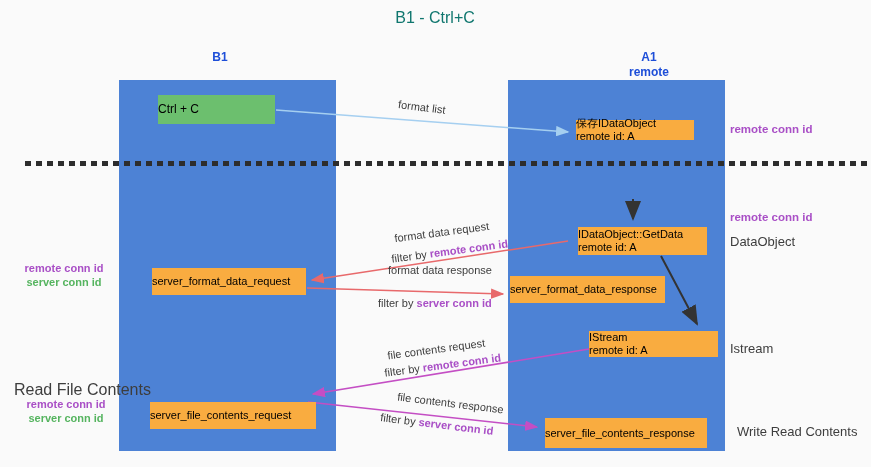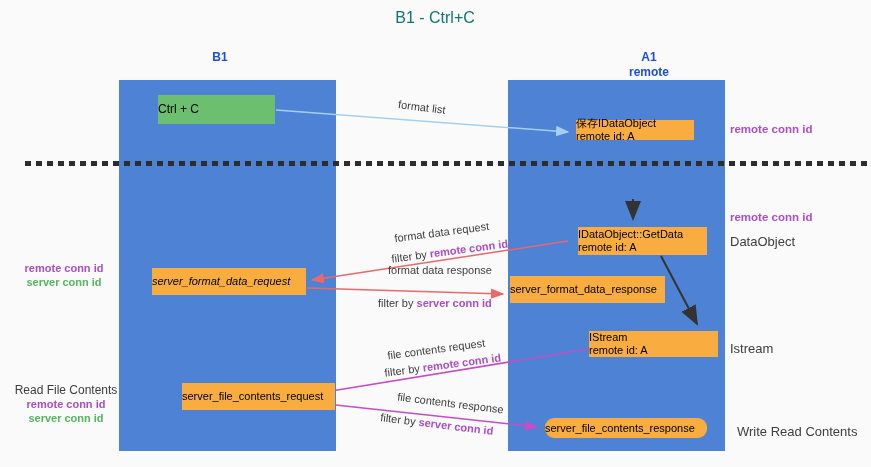--- a/index.html
+++ b/index.html
@@ -78,34 +78,34 @@
   </div>
 
   <div class="node orange" style="left:576px;top:120px;width:118px;height:20px;">
     <div>保存IDataObject</div>
     <div>remote id: A</div>
   </div>
   <div class="node orange" style="left:570px;top:227px;width:129px;height:28px;margin-left:8px;">
     <div>IDataObject::GetData</div>
     <div>remote id: A</div>
   </div>
-  <div class="node orange" style="left:152px;top:268px;width:154px;height:27px;font-style:italic;">
+  <div class="node orange" style="left:152px;top:268px;width:154px;height:27px;">
     <div>server_format_data_request</div>
   </div>
   <div class="node orange" style="left:510px;top:276px;width:155px;height:27px;">
     <div>server_format_data_response</div>
   </div>
   <div class="node orange" style="left:589px;top:331px;width:129px;height:26px;">
     <div>IStream</div>
     <div>remote id: A</div>
   </div>
-  <div class="node orange" style="left:150px;top:383px;width:153px;height:27px;margin-left:32px;">
+  <div class="node orange" style="left:150px;top:402px;width:166px;height:27px;">
     <div>server_file_contents_request</div>
   </div>
-  <div class="node orange" style="left:545px;top:418px;width:162px;height:20px;border-radius:9px;">
+  <div class="node orange" style="left:545px;top:418px;width:162px;height:30px;">
     <div>server_file_contents_response</div>
   </div>
 
   <div class="lbl rot-down" style="left:398px;top:101px;">format list</div>
 
   <div class="lbl rot-up" style="left:394px;top:226px;">format data request</div>
   <div class="lbl rot-up" style="left:391px;top:245px;">
     <span>filter by </span><span class="purple">remote conn id</span>
   </div>
   <div class="lbl" style="left:388px;top:264px;">format data response</div>
@@ -126,18 +126,18 @@
   <div class="lbl purple" style="left:730px;top:211px;font-size:11.5px;">remote conn id</div>
   <div class="lbl big" style="left:730px;top:234px;">DataObject</div>
   <div class="lbl big" style="left:730px;top:341px;">Istream</div>
   <div class="lbl big" style="left:737px;top:424px;">Write Read Contents</div>
 
   <div class="left-block" style="left:18px;top:261px;width:92px;">
     <div class="purple">remote conn id</div>
     <div class="greentx">server conn id</div>
   </div>
   <div class="left-block" style="left:14px;top:383px;width:104px;">
-    <div style="font-size:12px;">Read File Contents</div>
+    <div style="font-size:16px;">Read File Contents</div>
     <div class="purple">remote conn id</div>
     <div class="greentx">server conn id</div>
   </div>
 
 </div>
 
 </body></html>

